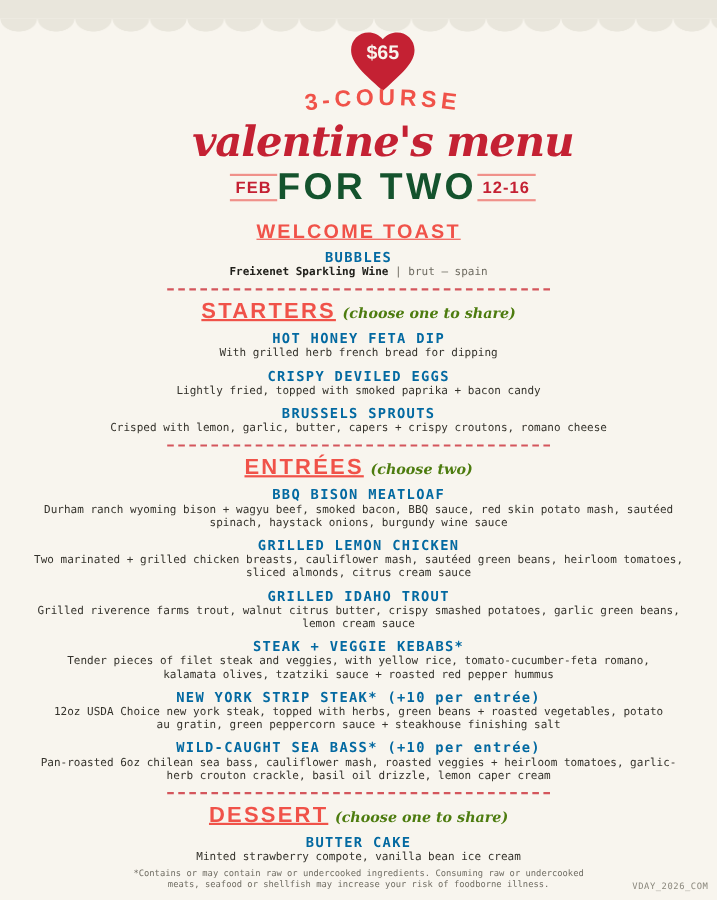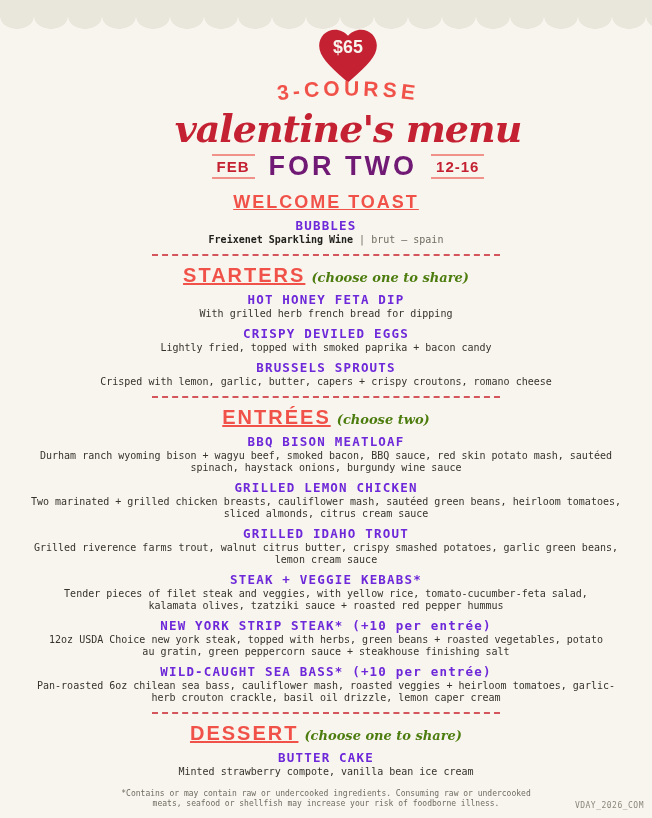--- a/index.html
+++ b/index.html
@@ -23,47 +23,47 @@
   .arc-wrap { line-height: 0; margin-top: -6px; }
   .script-title {
     font-family: "DejaVu Serif", "Liberation Serif", serif;
     font-style: italic; font-weight: bold;
     font-size: 38px; line-height: 40px;
     color: #c42133; letter-spacing: -1px;
     margin-top: -4px;
   }
   .date-row {
     display: flex; align-items: center; justify-content: center;
-    gap: 14px; margin-top: 2px;
+    margin-top: 2px;
   }
   .date-box {
     font-family: "Liberation Sans", sans-serif;
     color: #c42133; font-weight: bold; font-size: 15px; letter-spacing: 1px;
     border-top: 2px solid #f0918a; border-bottom: 2px solid #f0918a;
     padding: 2px 5px;
   }
   .for-two {
     font-family: "Liberation Sans", sans-serif;
-    color: #701a75; font-weight: bold; font-size: 27px; letter-spacing: 3px;
+    color: #14532d; font-weight: bold; font-size: 34px; letter-spacing: 3px;
   }
   .menu-body { text-align: center; margin-top: 10px; }
   .sec-head { margin: 7px 0 5px; }
   .sec-title {
     font-family: "Liberation Sans", sans-serif;
     color: #f05249; font-weight: bold; font-size: 20px; letter-spacing: 2px; text-decoration: underline;
   }
   .sec-title.small { font-size: 18px; }
   .sec-note {
     font-family: "DejaVu Serif", "Liberation Serif", serif;
     font-style: italic; font-weight: bold;
     color: #4d7c0f; font-size: 13px; margin-left: 6px;
   }
   .item { margin-bottom: 6px; }
   .item-name {
-    color: #6d28d9; font-weight: bold;
+    color: #0369a1; font-weight: bold;
     font-size: 12.5px; line-height: 15px; letter-spacing: 1.2px;
   }
   .item-desc {
     color: #35332c; font-size: 10px; line-height: 12px;
     max-width: 606px; margin: 1px auto 0;
   }
   .wine-strong { font-weight: bold; color: #21201b; }
   .wine-light { color: #6f6c62; }
   .sep {
     width: 348px; margin: 8px auto 8px;
@@ -157,21 +157,21 @@
   <div class="item">
     <div class="item-name">GRILLED LEMON CHICKEN</div>
     <div class="item-desc">Two marinated + grilled chicken breasts, cauliflower mash, sautéed green beans, heirloom tomatoes, sliced almonds, citrus cream sauce</div>
   </div>
   <div class="item">
     <div class="item-name">GRILLED IDAHO TROUT</div>
     <div class="item-desc">Grilled riverence farms trout, walnut citrus butter, crispy smashed potatoes, garlic green beans, lemon cream sauce</div>
   </div>
   <div class="item">
     <div class="item-name">STEAK + VEGGIE KEBABS*</div>
-    <div class="item-desc" style="max-width:560px">Tender pieces of filet steak and veggies, with yellow rice, tomato-cucumber-feta salad, kalamata olives, tzatziki sauce + roasted red pepper hummus</div>
+    <div class="item-desc" style="max-width:560px">Tender pieces of filet steak and veggies, with yellow rice, tomato-cucumber-feta romano, kalamata olives, tzatziki sauce + roasted red pepper hummus</div>
   </div>
   <div class="item">
     <div class="item-name">NEW YORK STRIP STEAK* (+10 per entrée)</div>
     <div class="item-desc" style="max-width:560px">12oz USDA Choice new york steak, topped with herbs, green beans + roasted vegetables, potato au gratin, green peppercorn sauce + steakhouse finishing salt</div>
   </div>
   <div class="item">
     <div class="item-name">WILD-CAUGHT SEA BASS* (+10 per entrée)</div>
     <div class="item-desc" style="max-width:580px">Pan-roasted 6oz chilean sea bass, cauliflower mash, roasted veggies + heirloom tomatoes, garlic-herb crouton crackle, basil oil drizzle, lemon caper cream</div>
   </div>
   <div class="sep"></div>

